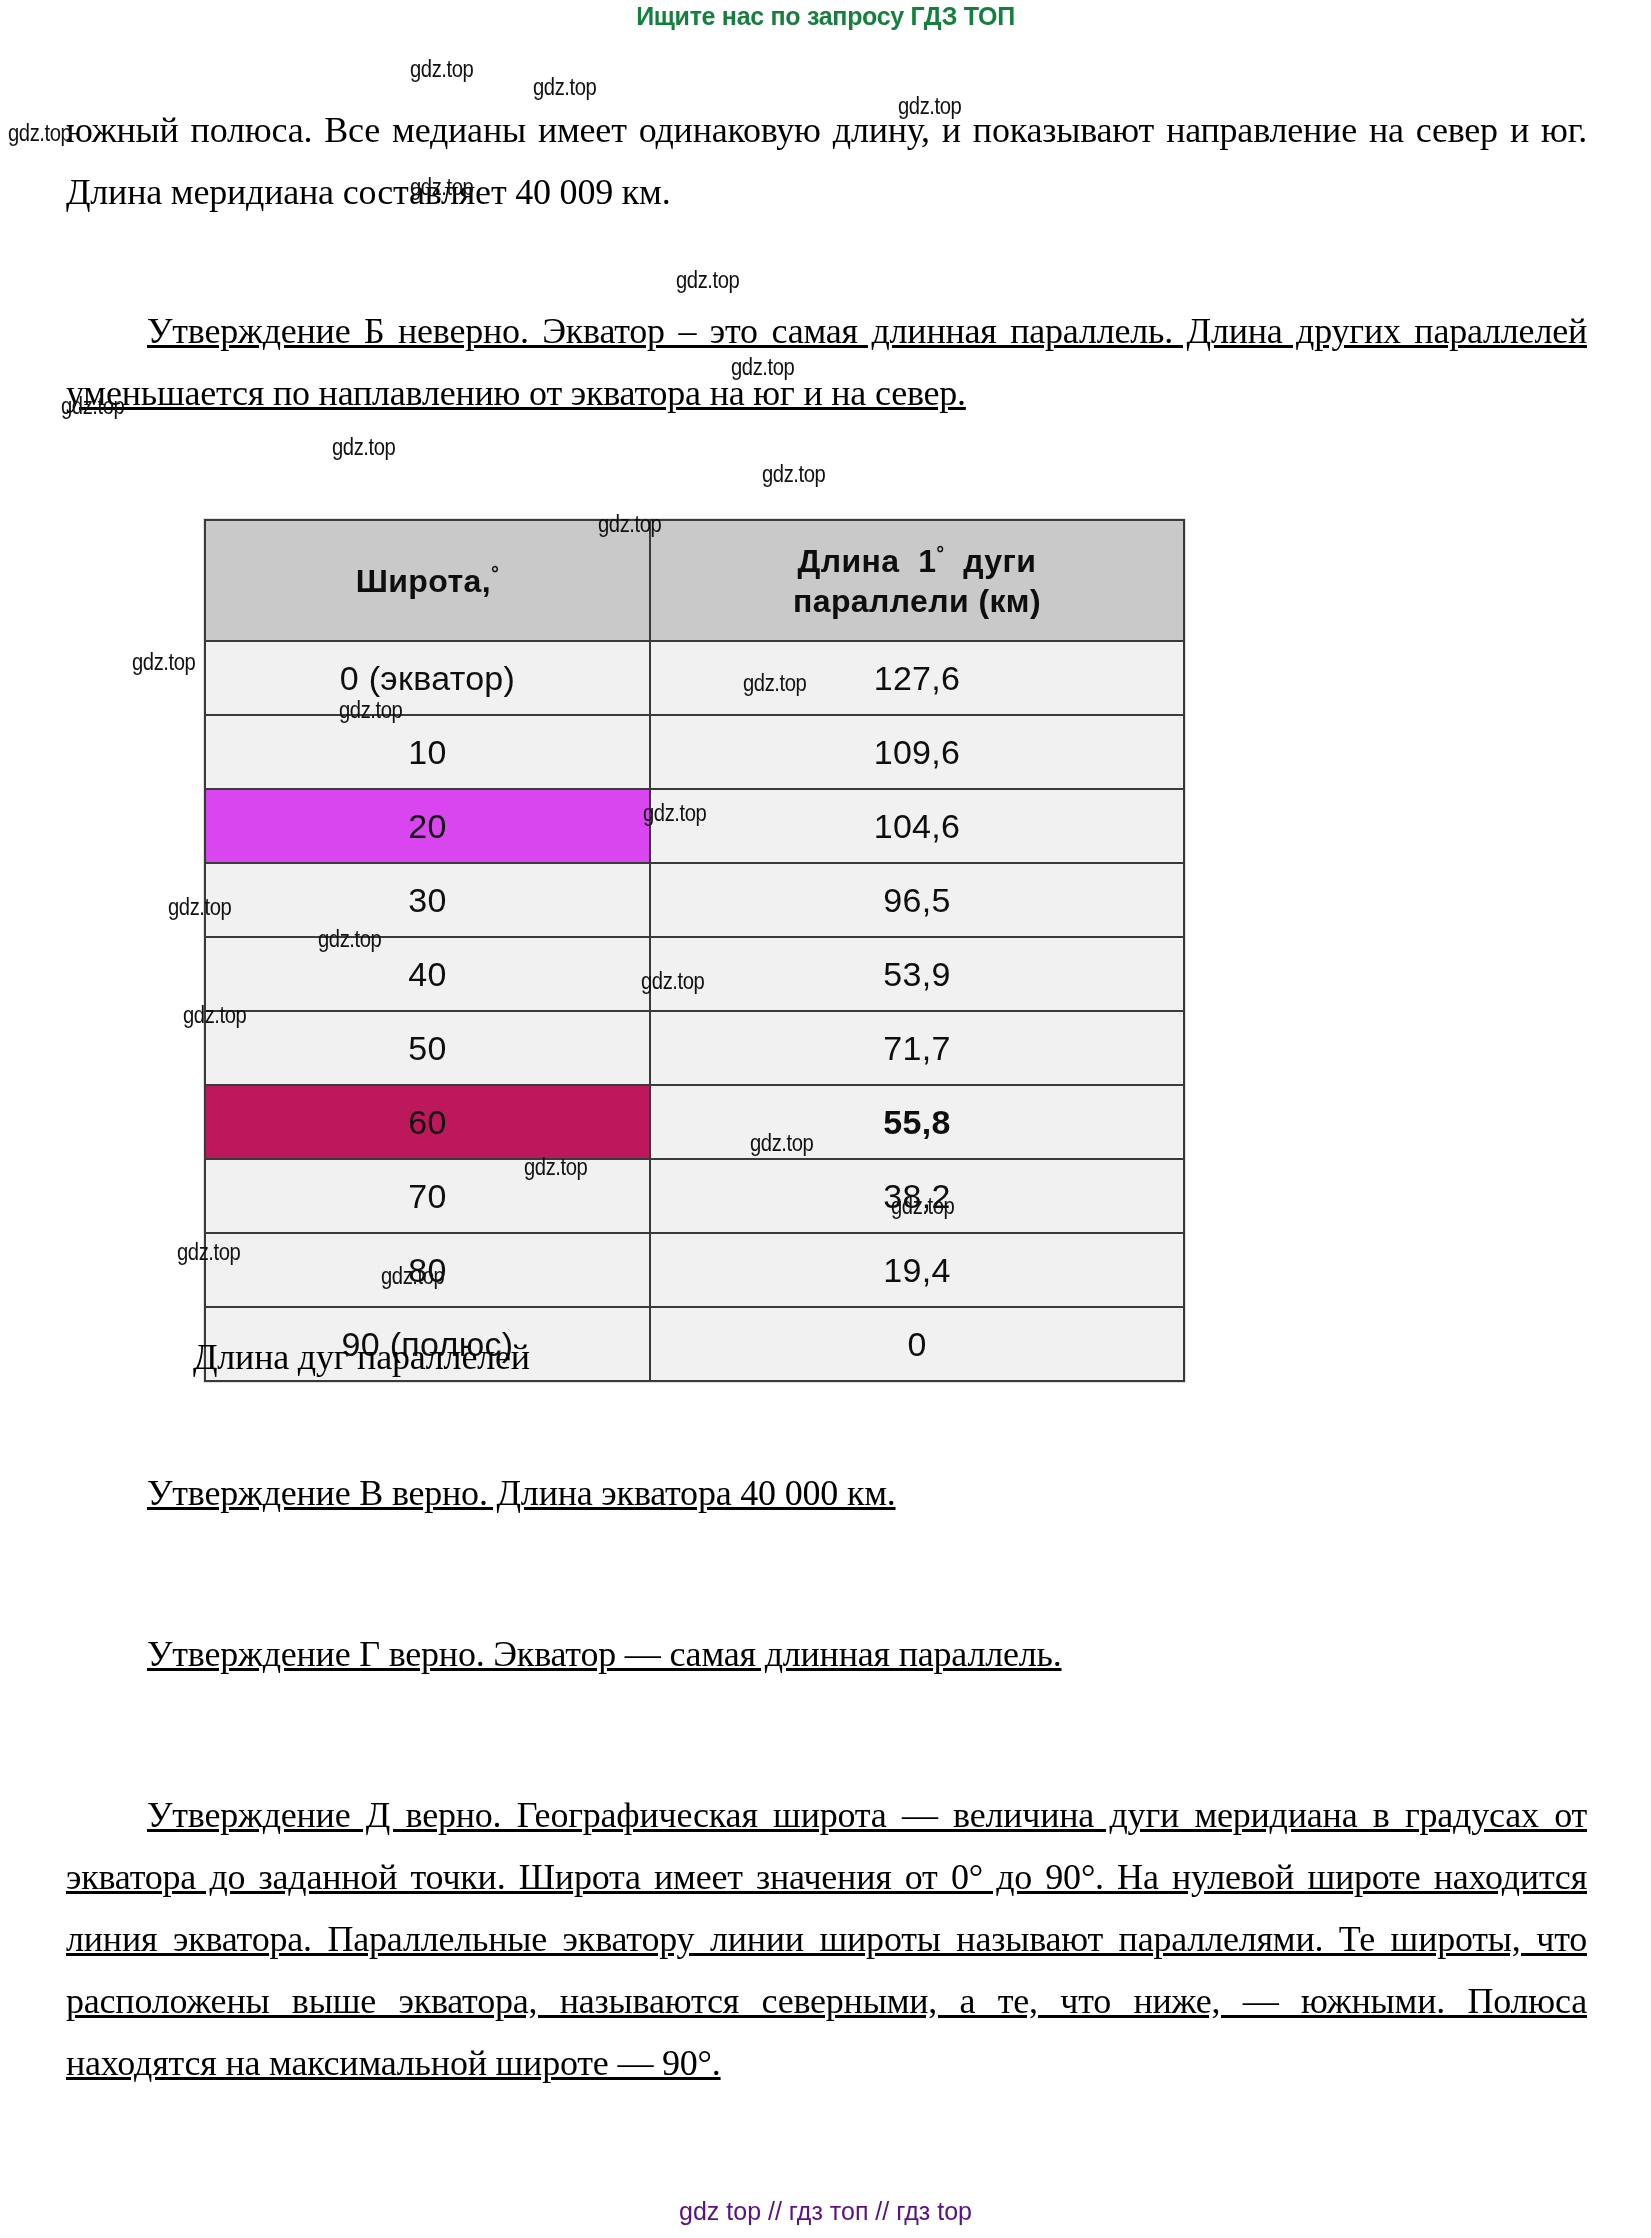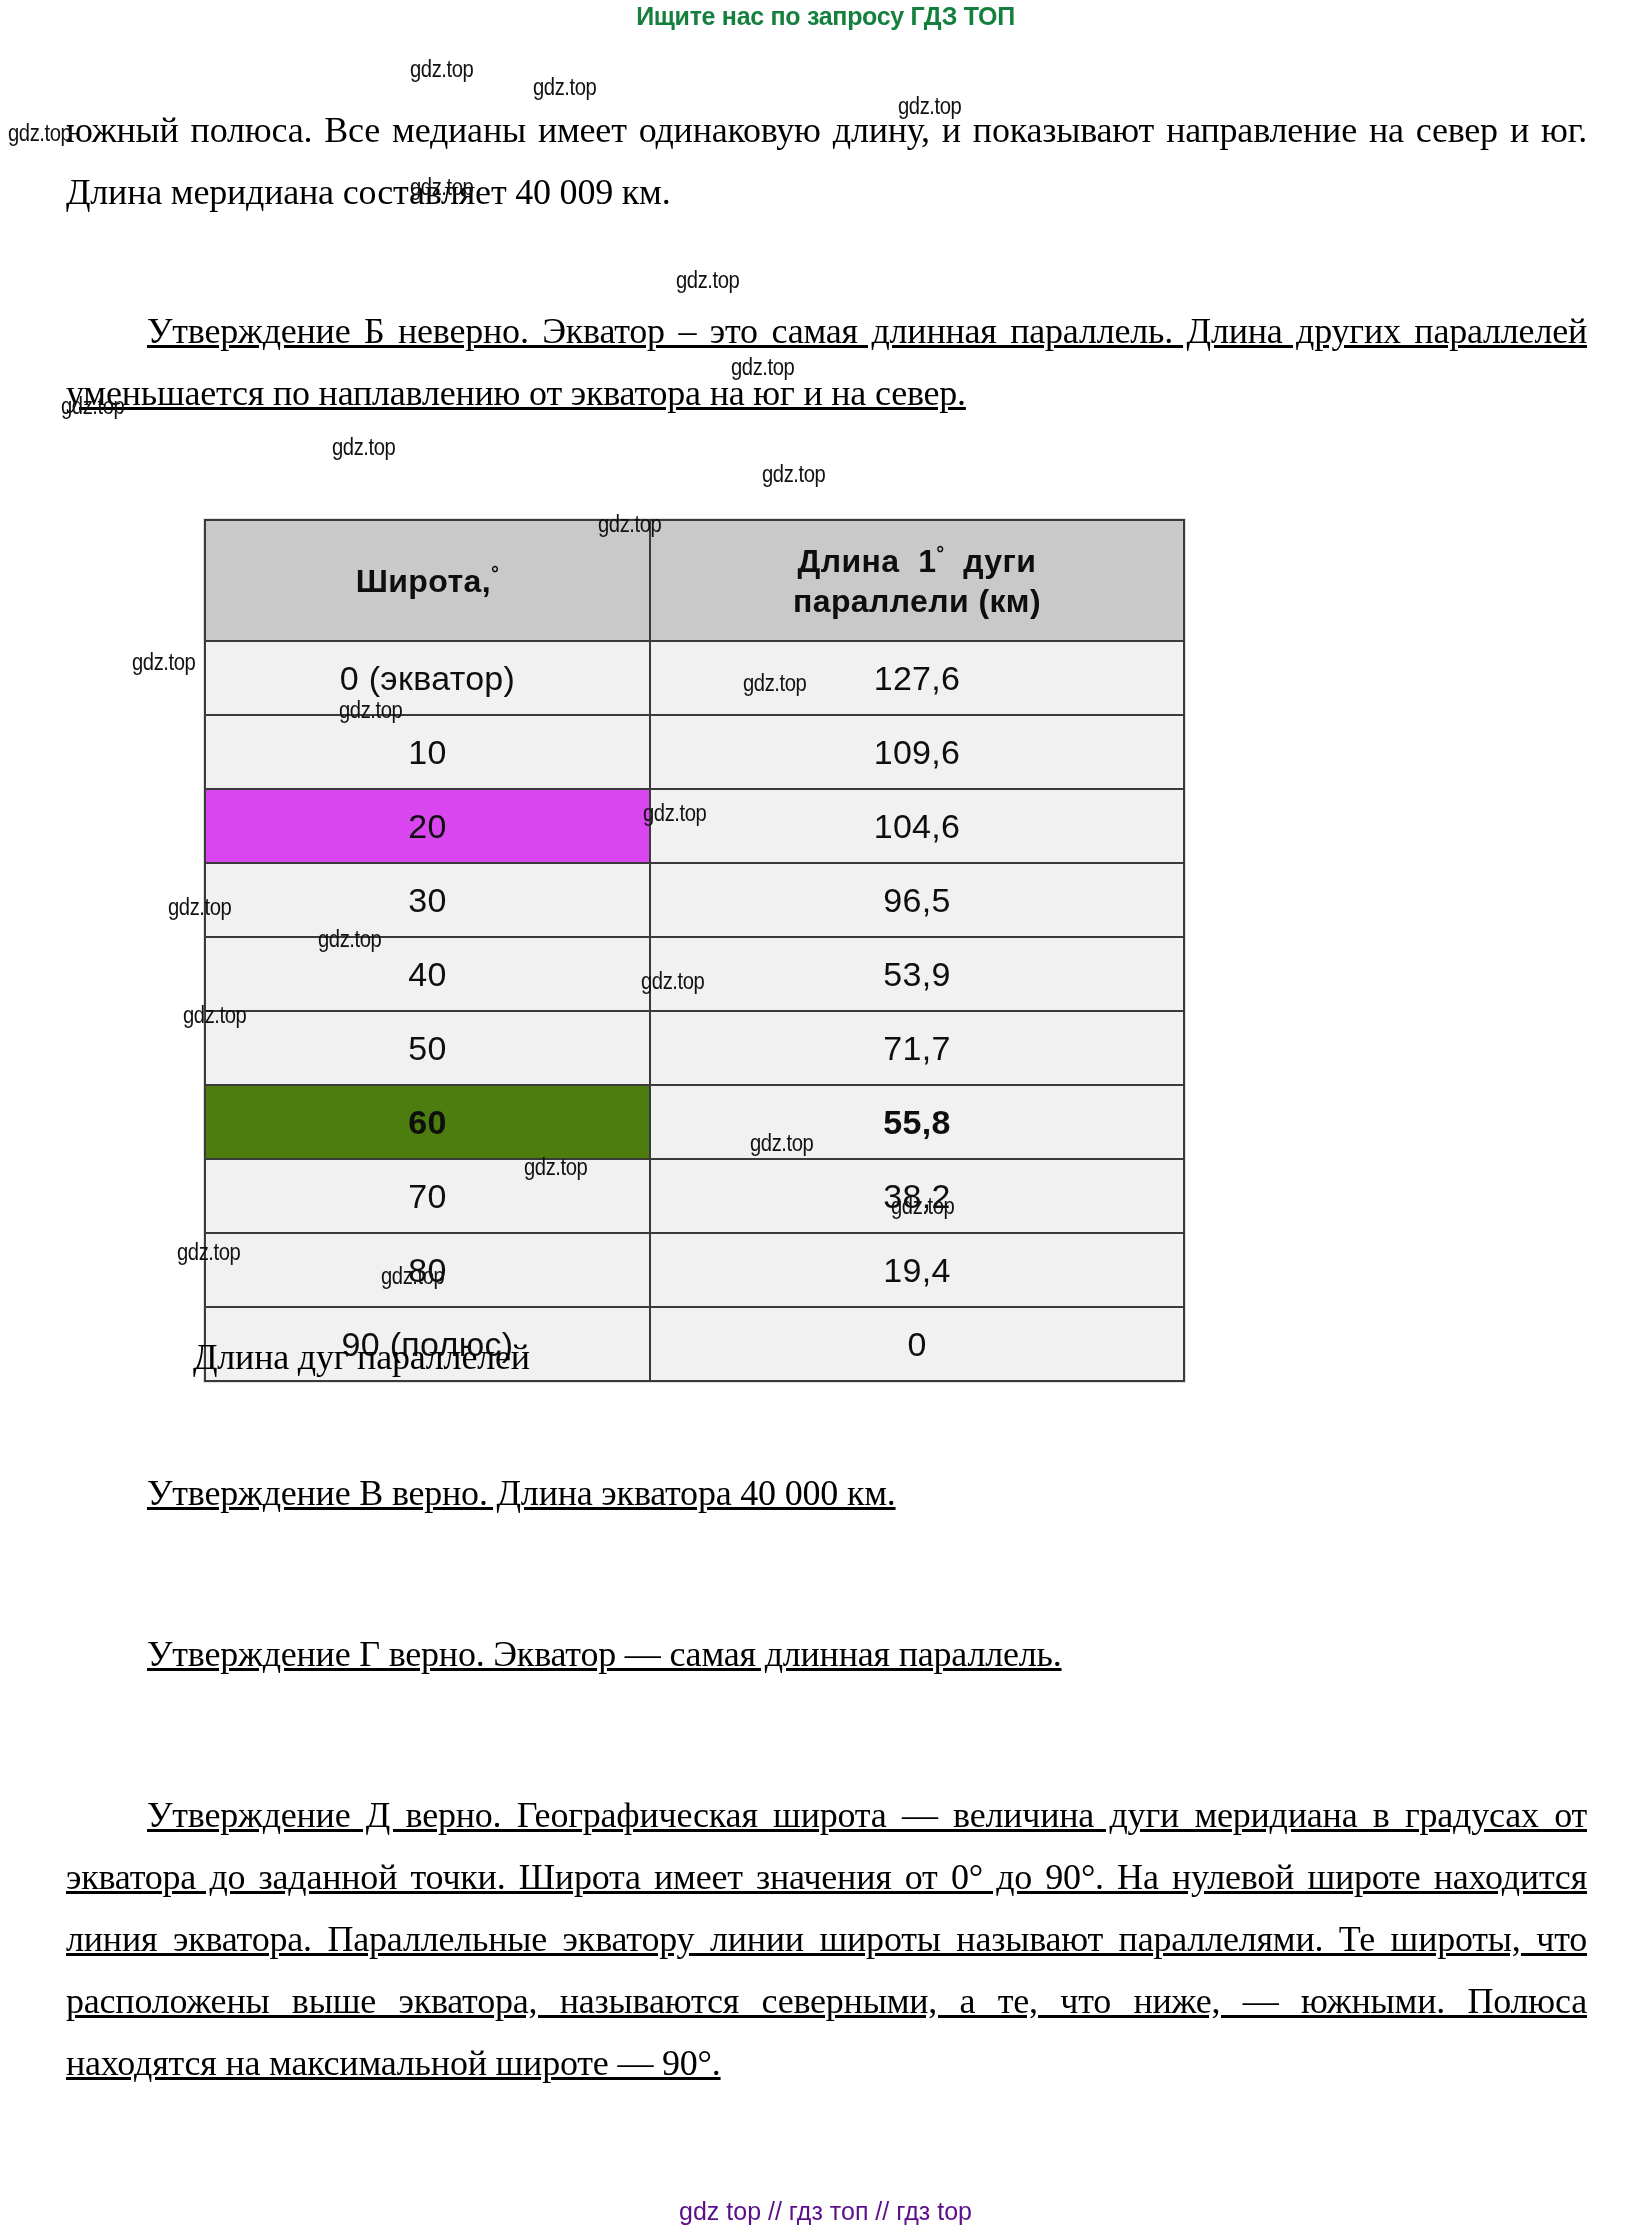--- a/index.html
+++ b/index.html
@@ -189,21 +189,21 @@
       </tr>
       <tr>
         <td style="background: rgb(241, 241, 241); border-color: rgb(58, 58, 58);">40</td>
         <td style="background: rgb(241, 241, 241); border-color: rgb(58, 58, 58);">53,9</td>
       </tr>
       <tr>
         <td style="background: rgb(241, 241, 241); border-color: rgb(58, 58, 58);">50</td>
         <td style="background: rgb(241, 241, 241); border-color: rgb(58, 58, 58);">71,7</td>
       </tr>
       <tr>
-        <td style="background: #4d7c0f; border-color: rgb(58, 58, 58); font-weight: bold;">60</td>
+        <td style="background: #be185d; border-color: rgb(58, 58, 58);">60</td>
         <td style="background: rgb(241, 241, 241); border-color: rgb(58, 58, 58); font-weight: bold;">55,8</td>
       </tr>
       <tr>
         <td style="background: rgb(241, 241, 241); border-color: rgb(58, 58, 58);">70</td>
         <td style="background: rgb(241, 241, 241); border-color: rgb(58, 58, 58);">38,2</td>
       </tr>
       <tr>
         <td style="background: rgb(241, 241, 241); border-color: rgb(58, 58, 58);">80</td>
         <td style="background: rgb(241, 241, 241); border-color: rgb(58, 58, 58);">19,4</td>
       </tr>

